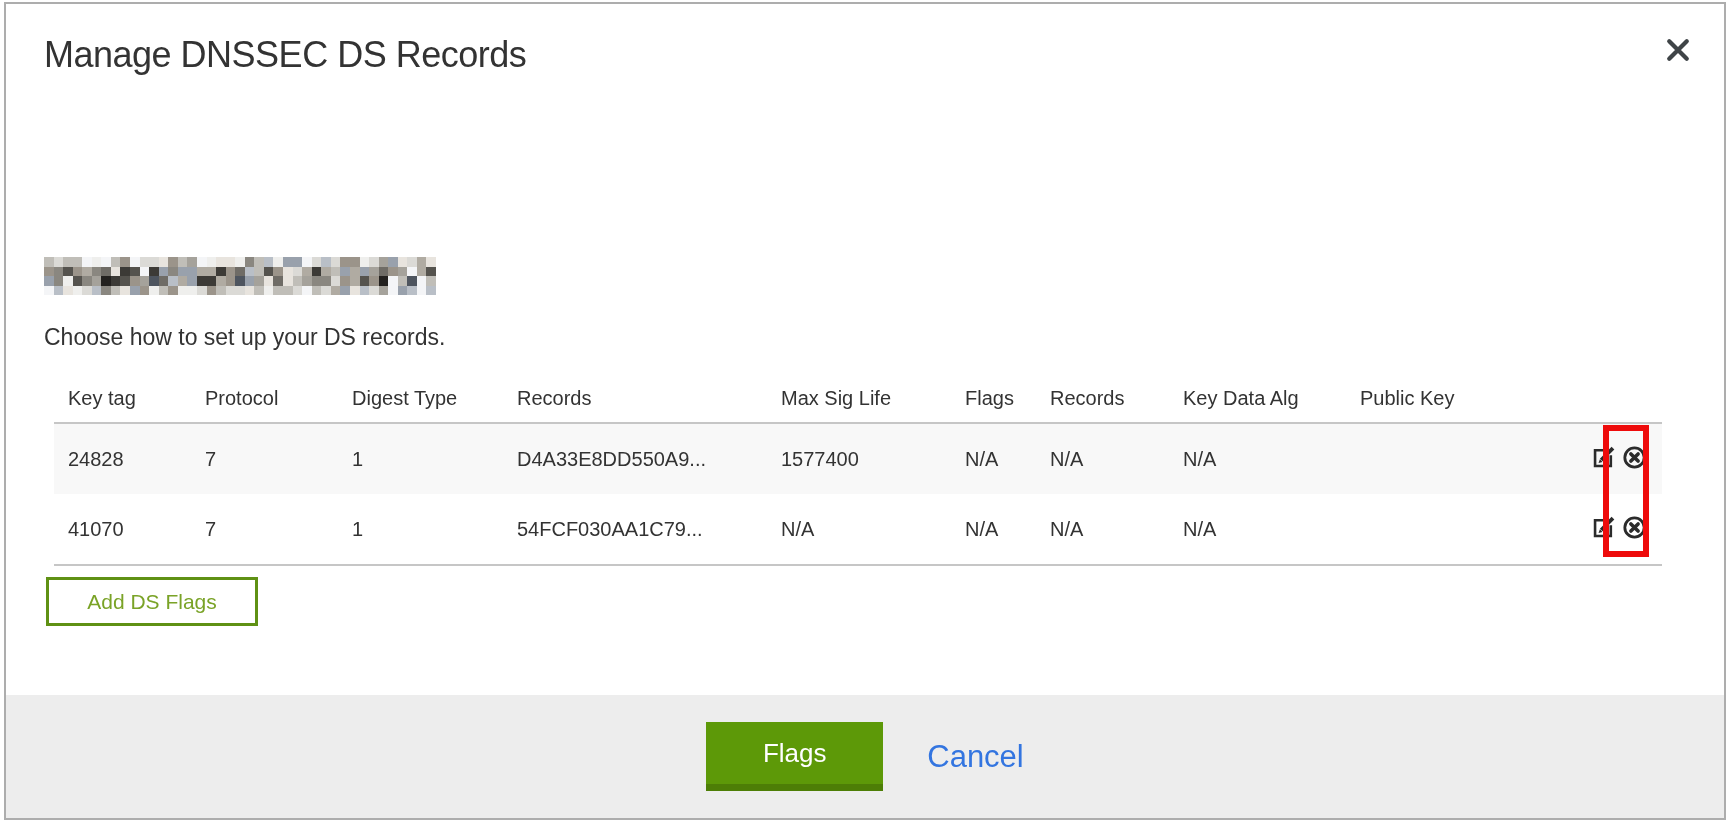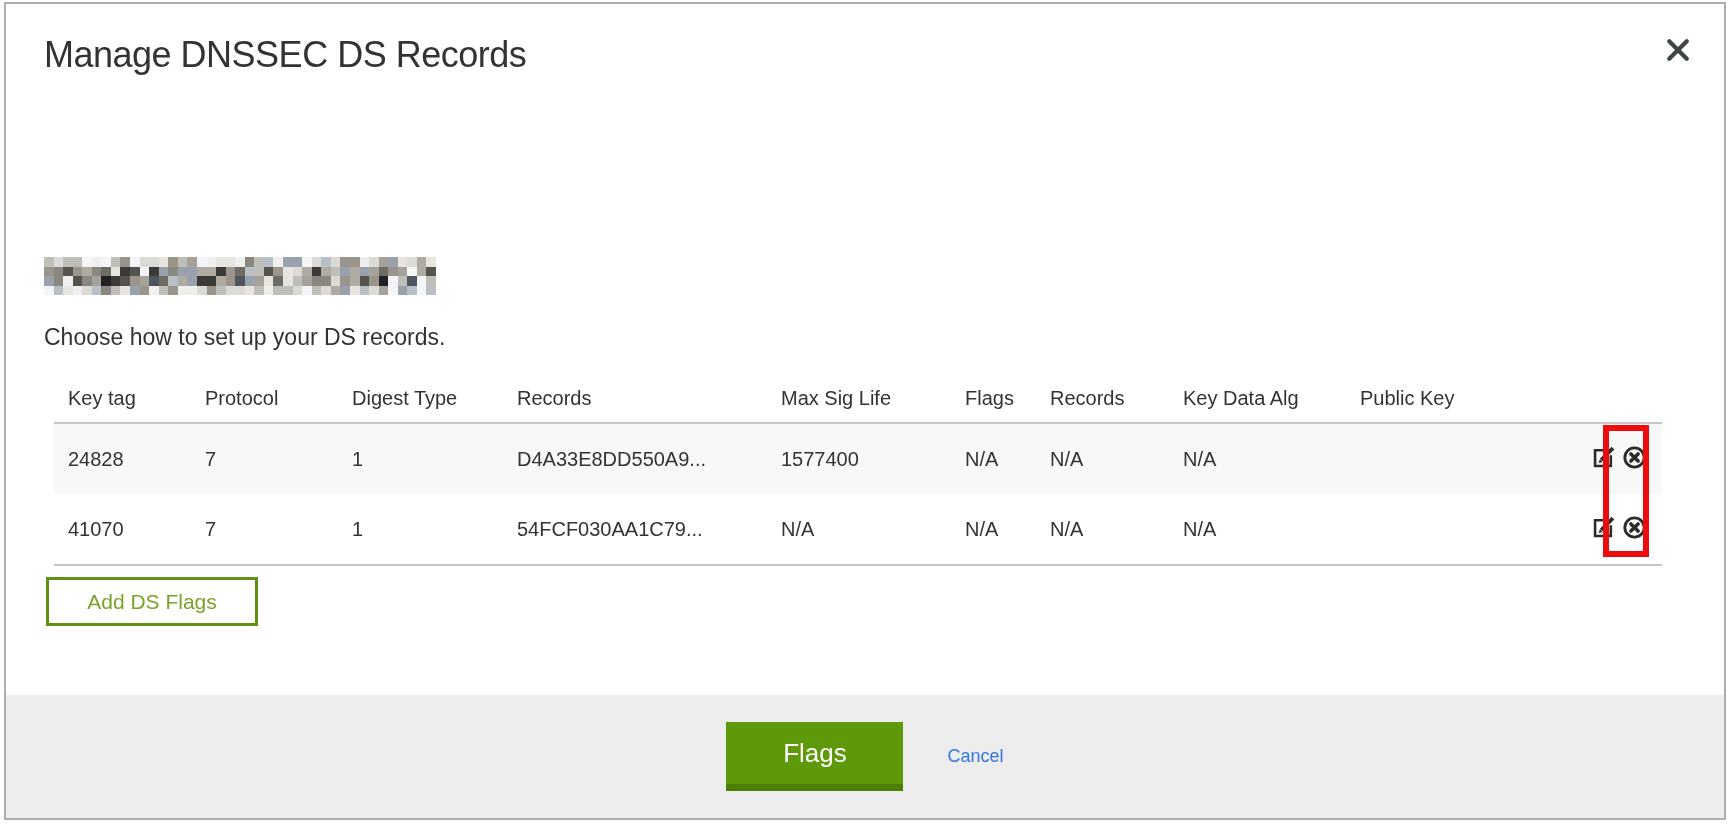--- a/index.html
+++ b/index.html
@@ -26,21 +26,21 @@
             display:flex;align-items:center;justify-content:center;}
   .red-box{position:absolute;left:1597px;top:421px;width:46px;height:132px;
            border:6px solid #ee0b0b;box-sizing:border-box;pointer-events:none;}
   .add-btn{position:absolute;left:40px;top:573px;width:212px;height:49px;background:#ffffff;
            border:3px solid #5f9114;color:#7aa327;font-size:21px;font-family:inherit;cursor:pointer;
            box-sizing:border-box;}
   .footer{position:absolute;left:0;bottom:0;width:100%;height:123px;background:#ededed;
           display:flex;align-items:center;justify-content:center;gap:44px;}
   .save-btn{width:177px;height:69px;background:#5d9908;border:none;border-bottom:7px solid #4d7e06;
             color:#ffffff;font-size:26px;font-family:inherit;cursor:pointer;box-sizing:border-box;}
-  .cancel-link{font-size:18px;color:#3375e0;text-decoration:none;cursor:pointer;}
+  .cancel-link{font-size:31px;color:#3375e0;text-decoration:none;cursor:pointer;}
 </style>
 </head>
 <body>
 
 <div class="stage">
   <div class="modal">
 
     <div class="modal-title">Manage DNSSEC DS Records</div>
 
     <button class="close-btn">

